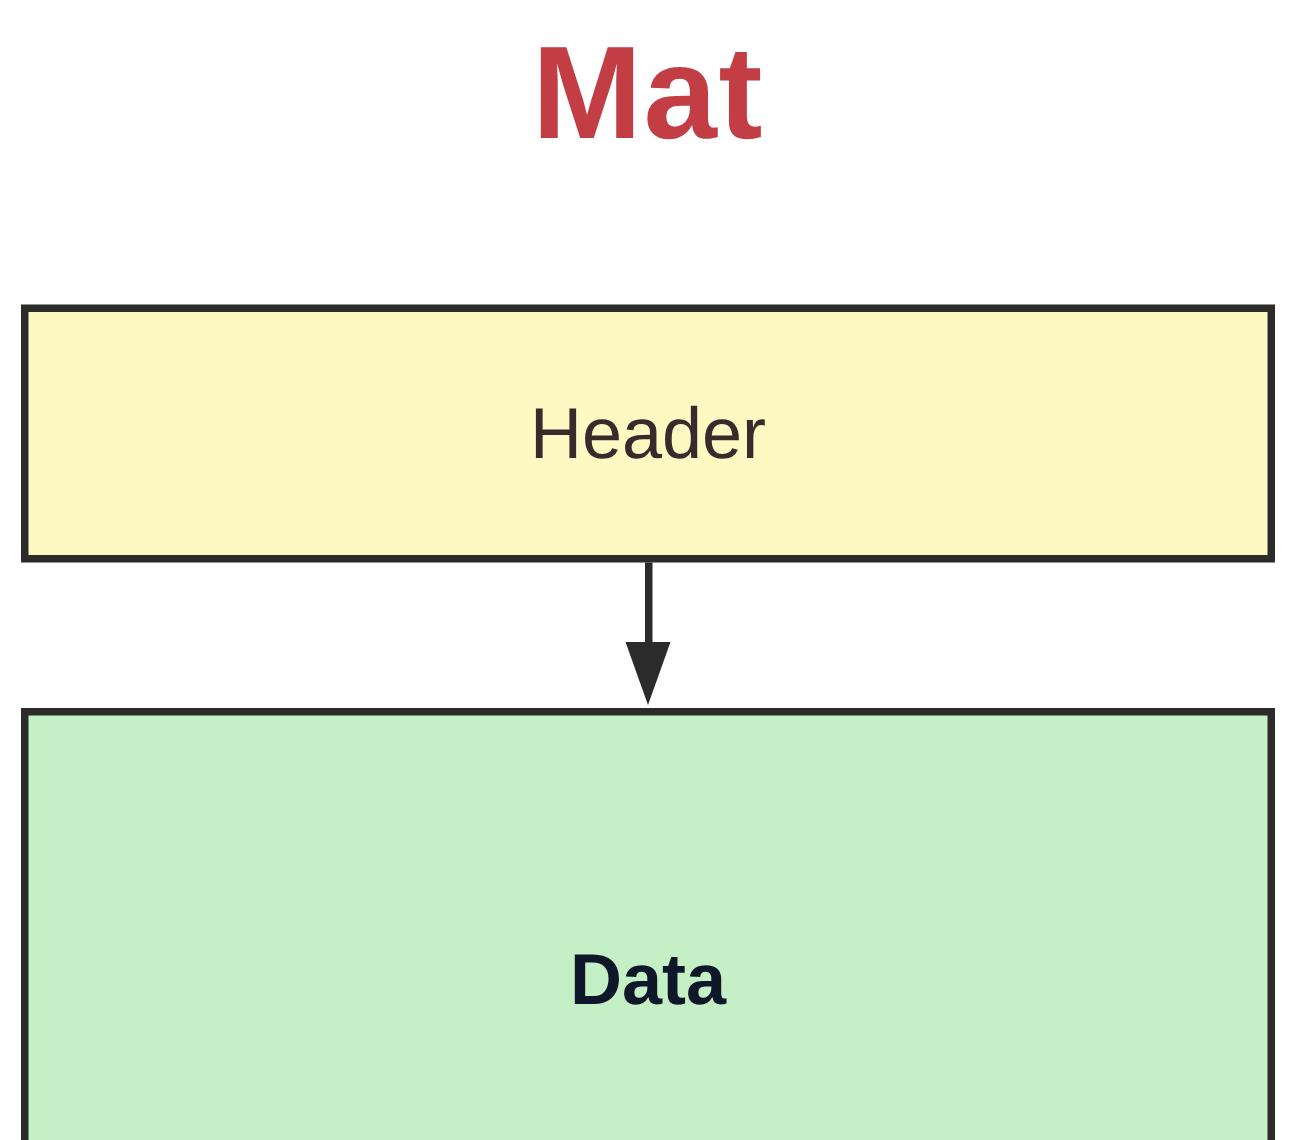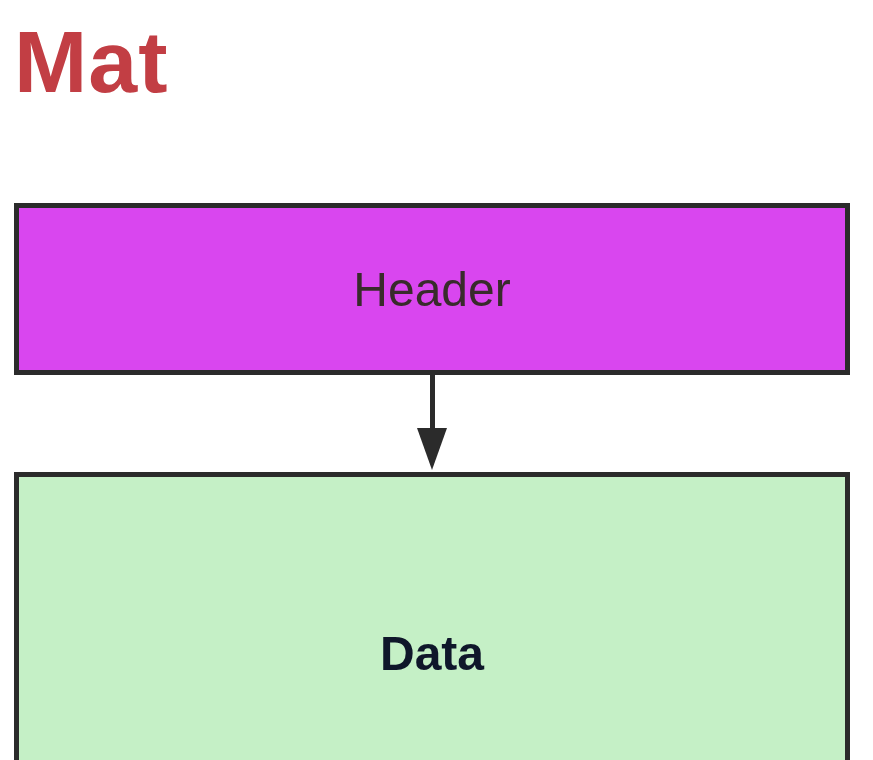--- a/index.html
+++ b/index.html
@@ -13,41 +13,41 @@
     height: 760px;
     background: #ffffff;
     overflow: hidden;
     font-family: "Liberation Sans", "DejaVu Sans", sans-serif;
   }
   .diagram-title {
     position: absolute;
     left: 14px;
     top: 18px;
     width: 836px;
-    text-align: left;
+    text-align: center;
     font-size: 88px;
     line-height: 1.0;
     font-weight: bold;
     color: #C23E44;
     letter-spacing: 1px;
   }
   .node {
     position: absolute;
     left: 14px;
     width: 836px;
     box-sizing: border-box;
     border: 5px solid #2B2B2B;
     display: flex;
     align-items: center;
     justify-content: center;
   }
   .node-header {
     top: 203px;
     height: 172px;
-    background: #d946ef;
+    background: #fef9c3;
   }
   .node-header .node-label {
     font-size: 48px;
     font-weight: 400;
     color: #382B2B;
   }
   .node-data {
     top: 472px;
     height: 362px; 
     background: #C5F0C6;

